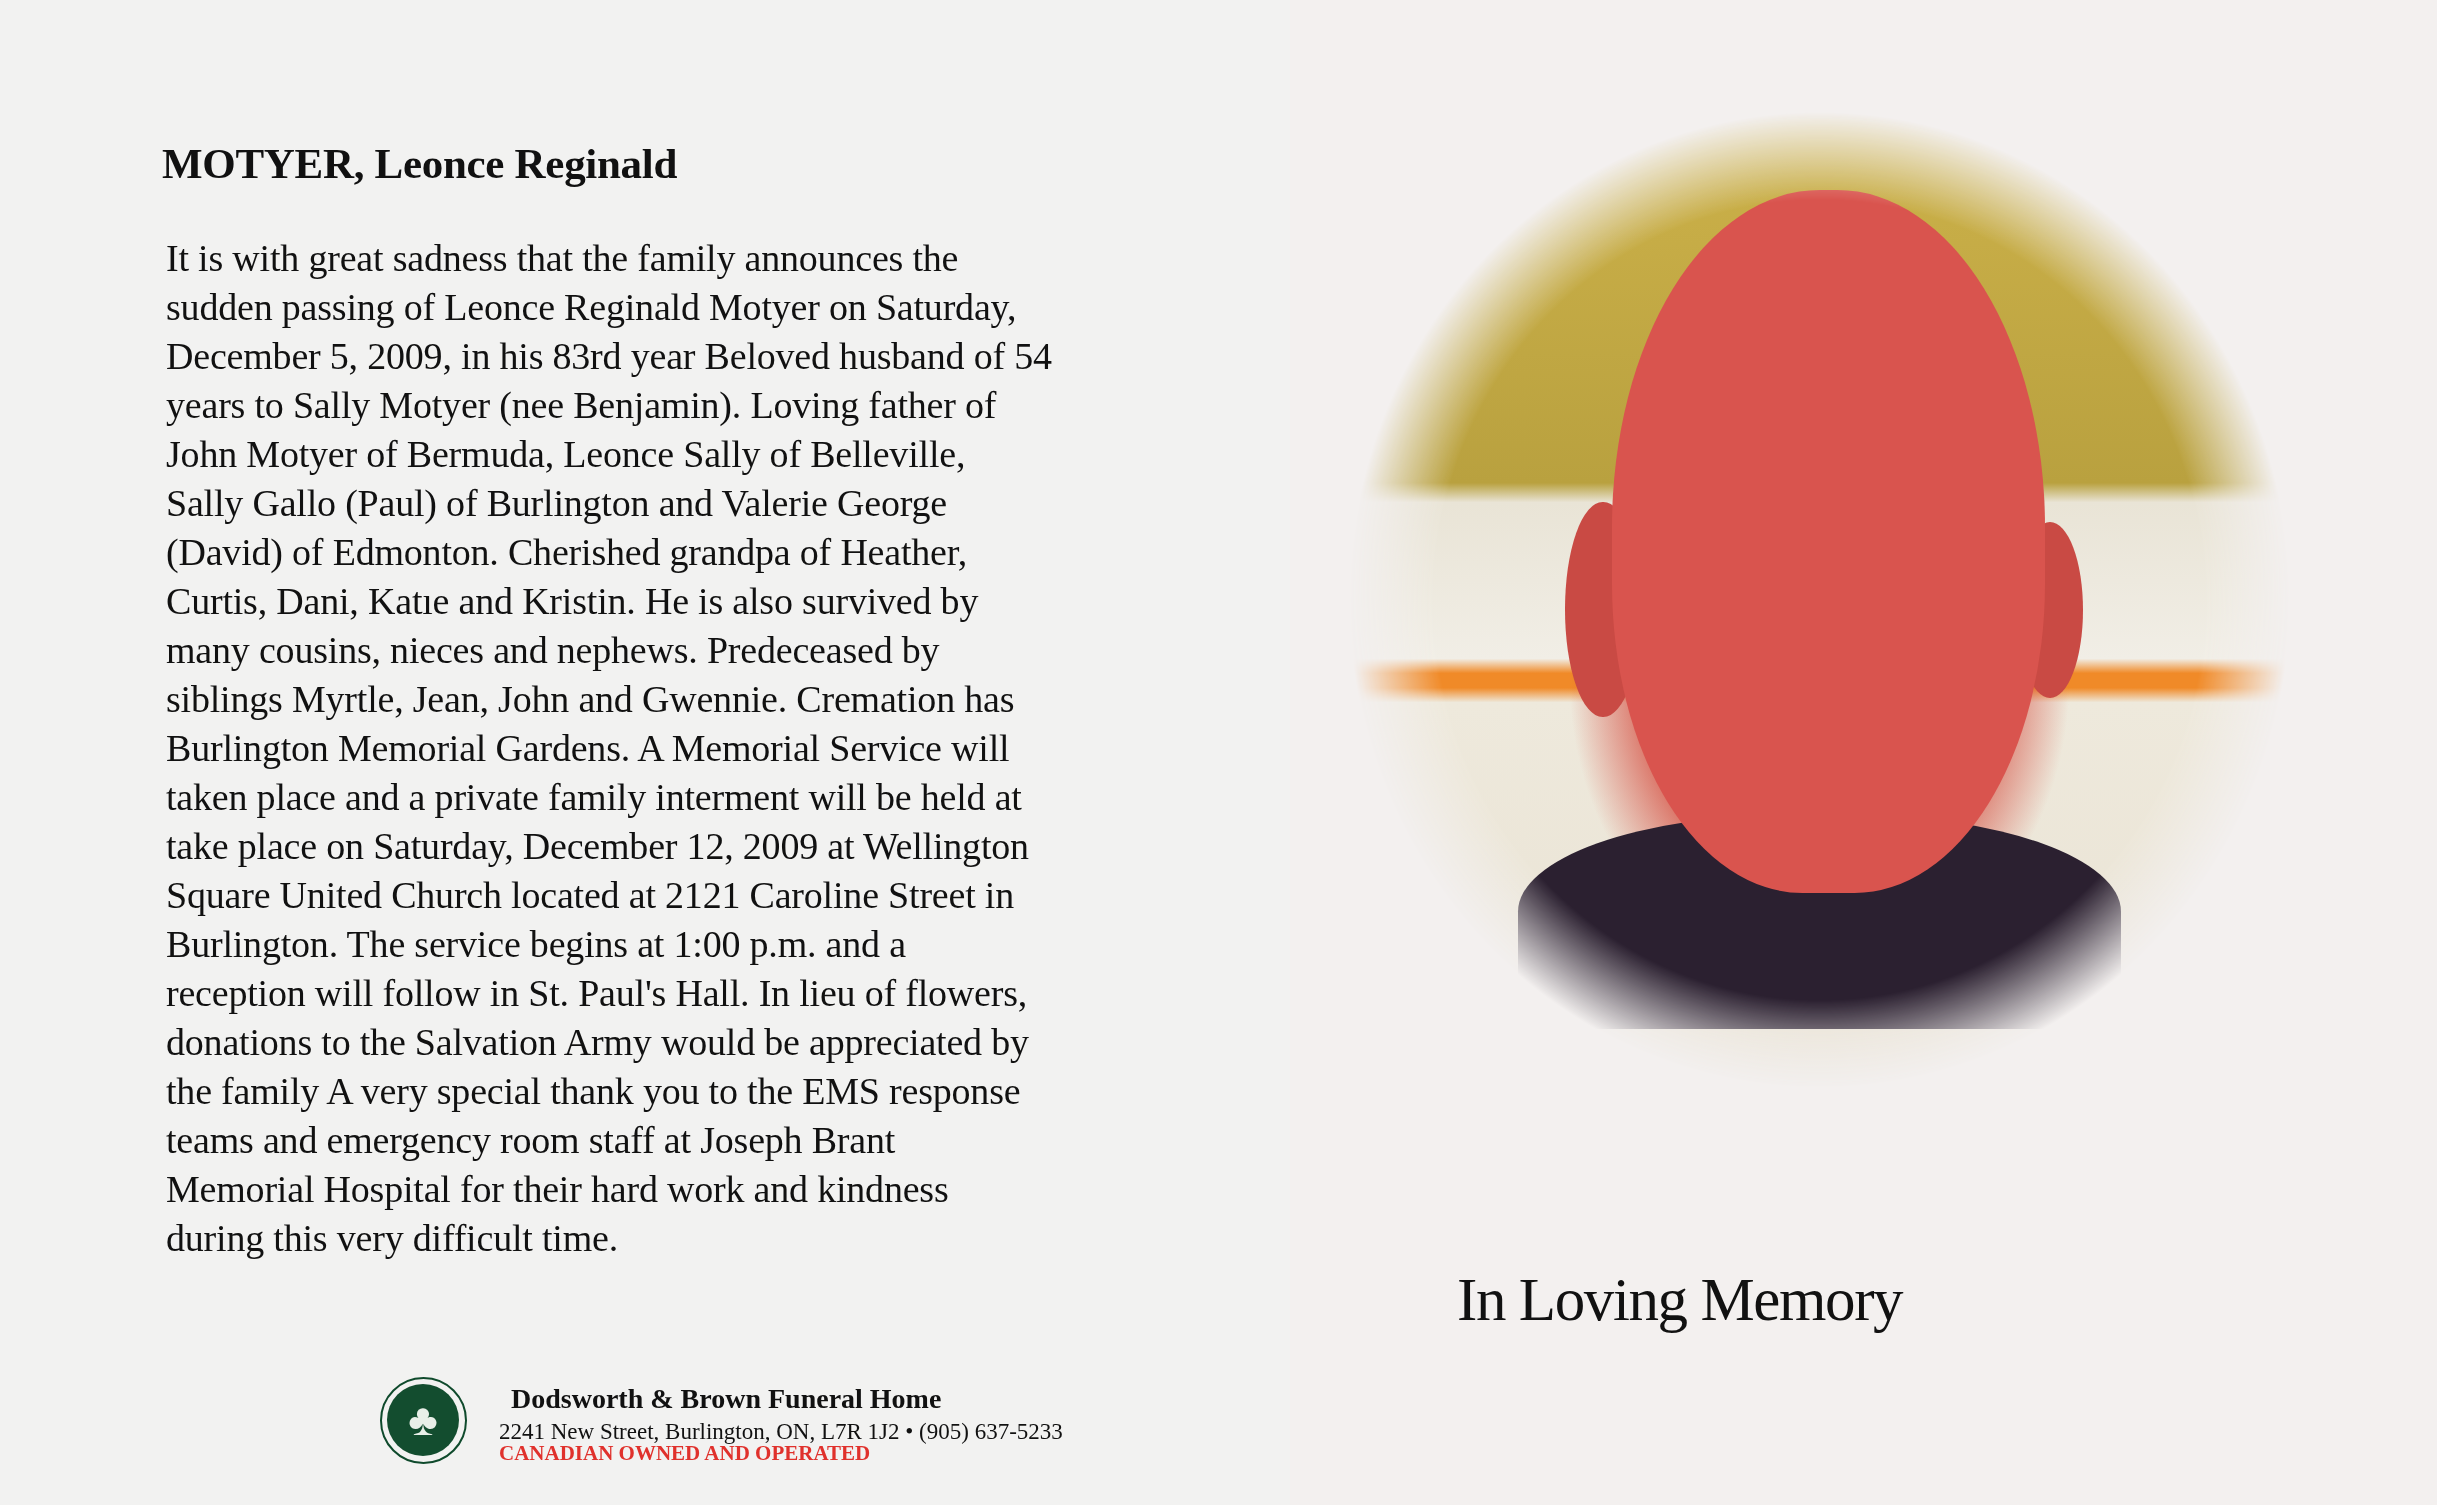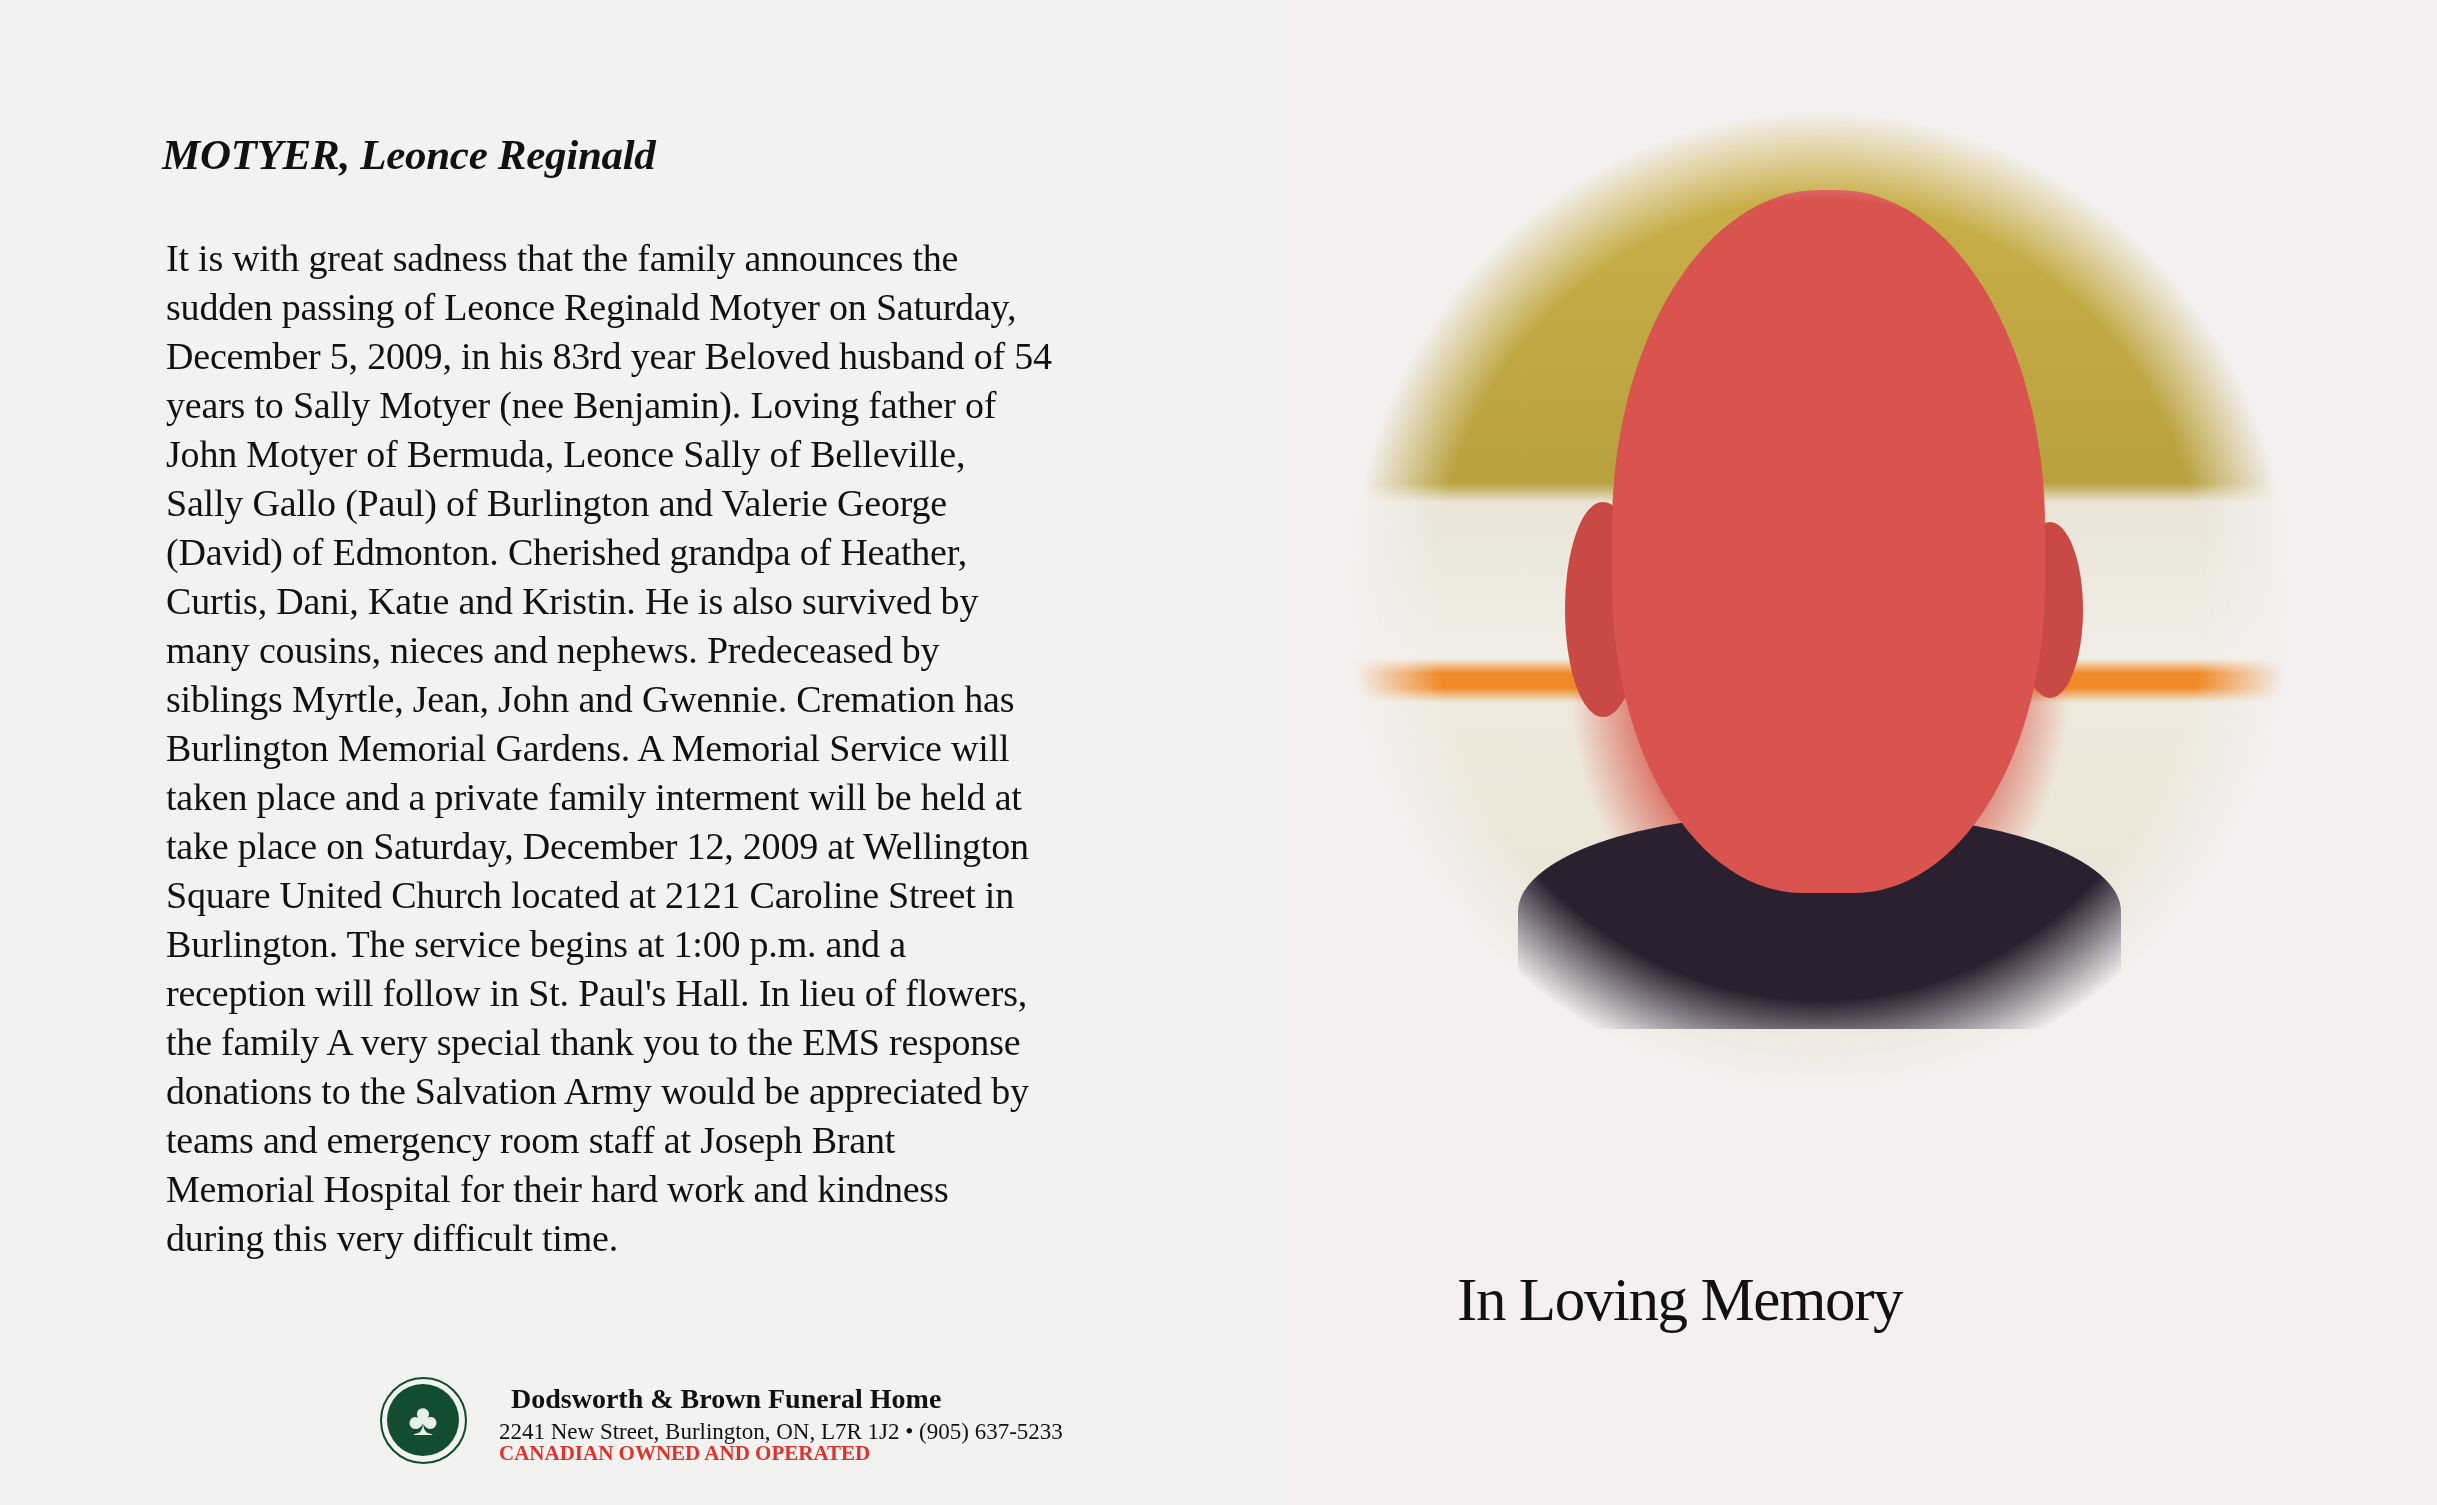--- a/index.html
+++ b/index.html
@@ -1,19 +1,19 @@
 <!DOCTYPE html>
 <html style="font-size:11px"><head>
   <meta charset="utf-8">
   <style>
     html, body { margin:0; padding:0; }
     body { width:2438px; height:1506px; position:relative; overflow:hidden; background:#f1f1f0; font-family:"Liberation Serif", serif; color:#111; }
     .panel-left { position:absolute; left:0; top:0; width:1290px; height:1506px; background:#f2f2f1; }
     .panel-right { position:absolute; left:1290px; top:0; width:1148px; height:1506px; background:#f3f0ef; }
-    .name { position:absolute; left:162px; top:130px; font-size:43px; font-weight:bold; letter-spacing:-0.3px; white-space:nowrap;font-style:italic; }
+    .name { position:absolute; left:162px; top:139px; font-size:43px; font-weight:bold; letter-spacing:-0.3px; white-space:nowrap; }
     .body { position:absolute; left:166px; top:234px; width:1087px; }
     .line { font-size:38px; line-height:49px; white-space:nowrap; letter-spacing:-0.2px; }
     .photo { position:absolute; left:1349px; top:112px; width:941px; height:976px; border-radius:50%;
       background:
         radial-gradient(ellipse 38% 44% at 50% 58%, #d84a45 0%, #d65649 45%, rgba(214,86,73,0) 70%),
         linear-gradient(to bottom, #cdb24a 0%, #b9a13f 38%, #e9e4d6 40%, #f1eee6 56%, #f08a28 57.5%, #f08a28 59%, #eee9dc 60.5%, #e9e2d3 100%);
       -webkit-mask-image: radial-gradient(ellipse 50% 50% at 50% 50%, #000 82%, transparent 100%);
       mask-image: radial-gradient(ellipse 50% 50% at 50% 50%, #000 82%, transparent 100%); }
     .photo .shirt { position:absolute; left:18%; bottom:6%; width:64%; height:22%; background:#2b2030; border-radius:45% 45% 10% 10%; }
     .photo .head { position:absolute; left:28%; top:8%; width:46%; height:72%; background:#d9544e; border-radius:48% 48% 44% 44%; }
@@ -45,22 +45,22 @@
   <div class="line">(David) of Edmonton. Cherished grandpa of Heather,</div>
   <div class="line">Curtis, Dani, Katıe and Kristin. He is also survived by</div>
   <div class="line">many cousins, nieces and nephews. Predeceased by</div>
   <div class="line">siblings Myrtle, Jean, John and Gwennie. Cremation has</div>
   <div class="line">Burlington Memorial Gardens. A Memorial Service will</div>
   <div class="line">taken place and a private family interment will be held at</div>
   <div class="line">take place on Saturday, December 12, 2009 at Wellington</div>
   <div class="line">Square United Church located at 2121 Caroline Street in</div>
   <div class="line">Burlington. The service begins at 1:00 p.m. and a</div>
   <div class="line">reception will follow in St. Paul's Hall. In lieu of flowers,</div>
+  <div class="line">donations to the Salvation Army would be appreciated by</div>
   <div class="line">the family  A very special thank you to the EMS response</div>
-  <div class="line">donations to the Salvation Army would be appreciated by</div>
   <div class="line">teams and emergency room staff at Joseph Brant</div>
   <div class="line">Memorial Hospital for their hard work and kindness</div>
   <div class="line">during this very difficult time.</div>
 </div>
 
 <div class="photo" title="Portrait of an elderly bald man smiling, oval vignette">
   <div class="ear-l"></div>
   <div class="ear-r"></div>
   <div class="shirt"></div>
   <div class="head"></div>

